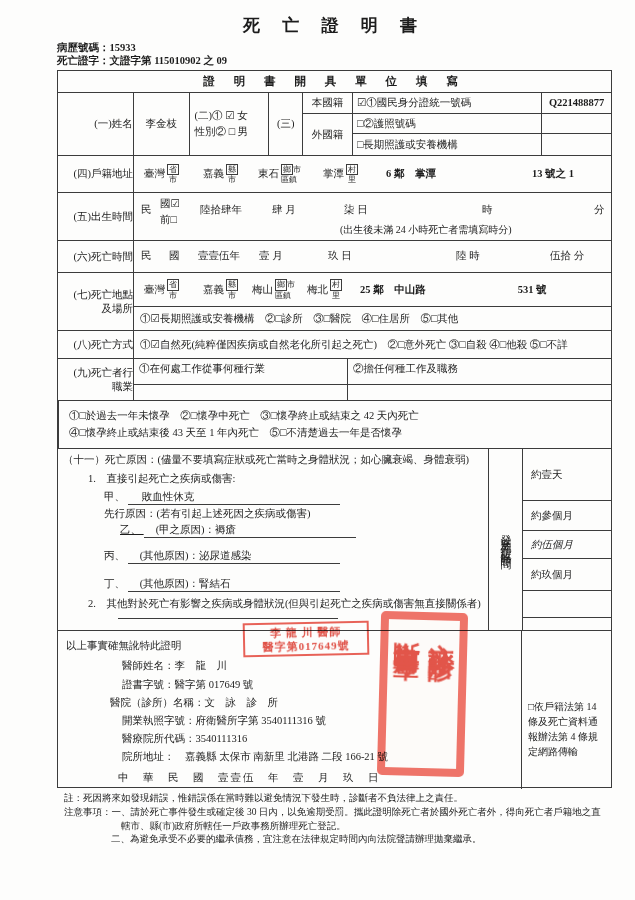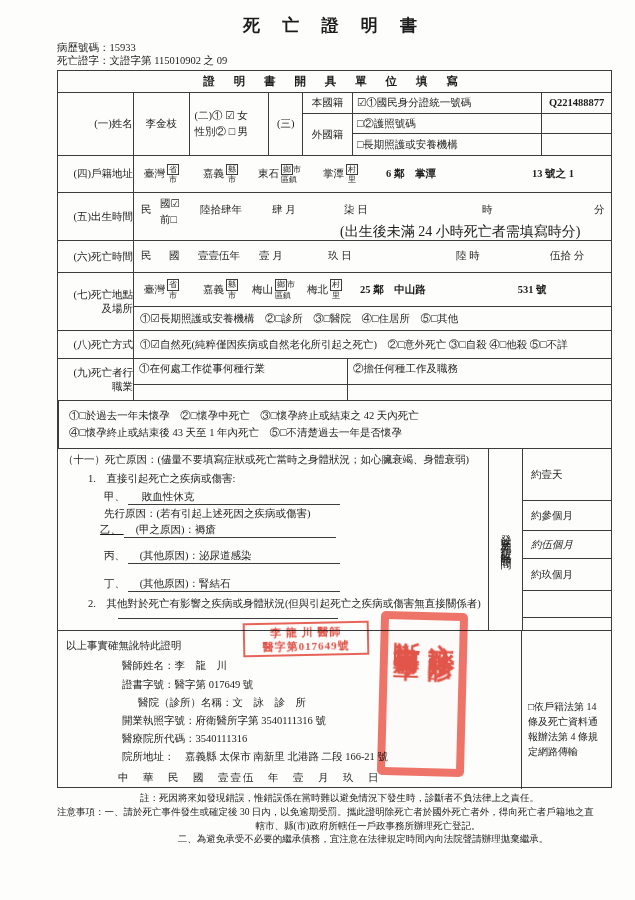--- a/index.html
+++ b/index.html
@@ -9,21 +9,21 @@
     width: 635px; height: 900px;
     background: #fdfdfc;
     font-family: "Liberation Serif", "DejaVu Serif", serif;
     color: #1c1c1c;
     overflow: hidden;
   }
   .title {
     position: absolute; left: 57px; width: 555px; top: 14px;
     text-align: center; font-size: 17px; font-weight: bold; letter-spacing: 9px;
   }
-  .headinfo { position: absolute; left: 57px; font-size: 10.5px; font-weight: 400; }
+  .headinfo { position: absolute; left: 57px; font-size: 10.5px; font-weight: 700; }
   #rec-no { top: 41px; }
   #cert-no { top: 54px; }
 
   .tbl {
     position: absolute; left: 57px; top: 70px; width: 555px; height: 718px;
     border: 1px solid #3c3c3c; font-size: 10.5px;
   }
   .row { position: relative; border-bottom: 1px solid #3c3c3c; display: flex; }
   .row:last-child { border-bottom: none; }
   .cell { position: relative; }
@@ -54,21 +54,21 @@
   .seg { display:inline-flex; align-items:center; }
   .stack1 { display:inline-flex; flex-direction:column; align-items:center; font-size:8px; line-height:1.15; margin-left:2px; }
   .boxed { border:1px solid #3c3c3c; padding:0 1px; font-size:8px; line-height:1.2; }
   .stack2 { display:inline-flex; flex-direction:column; font-size:8px; line-height:1.15; margin-left:2px; }
   .stack2 .t { display:flex; align-items:center; }
 
   .r4 { height: 37px; }
   .r5 { height: 48px; }
   .r5 .content, .r6 .content, .r7 .content { flex:1; position:relative; }
   .abs { position:absolute; white-space:nowrap; }
-  .r5 .birthnote { font-size: 14px; }
+  .r5 .birthnote { font-size: 10px; }
   .r6 { height: 32px; }
   .r7 { height: 58px; }
   .r7 .sub-addr { height: 34px; border-bottom:1px solid #3c3c3c; position:relative; }
   .r7 .sub-venue { height: 23px; display:flex; align-items:center; padding-left:6px; }
   .r8 { height: 28px; }
   .r8 .content { flex:1; display:flex; align-items:center; padding-left:6px; }
   .r9 { height: 42px; }
   .r9 .occwrap { flex:1; display:flex; flex-direction:column; }
   .r9 .occhead { height: 26px; display:flex; border-bottom:1px solid #3c3c3c; }
   .r9 .occhead .o1 { width: 213px; padding:3px 0 0 5px; }
@@ -108,21 +108,21 @@
   .seal-big {
     position:absolute; left: 379px; top: 612px; width: 87px; height: 164px;
     border: 8px solid #ef6a5e; border-radius: 5px; transform: rotate(1.5deg);
     display:flex; justify-content:center; gap: 2px; padding-top: 3px;
     color:#e2493d; opacity: 0.93; mix-blend-mode: multiply; filter: blur(0.3px);
     background: rgba(255, 240, 238, 0.15);
   }
   .seal-big .col { writing-mode: vertical-rl; font-size: 25px; font-weight: bold; letter-spacing: 3px; transform: scaleX(1.05); }
 
   
-  .notes { position:absolute; left: 57px; top: 792px; width: 565px; font-size: 9.5px; line-height: 1.45; text-align: center; }
+  .notes { position:absolute; left: 64px; top: 792px; width: 565px; font-size: 9.5px; line-height: 1.45; }
   .notes .hang { display:flex; }
   .notes .hang .lbl { white-space:nowrap; }
   .notes .indent2 { padding-left: 57px; }
 </style>
 </head>
 <body>
 
 <div id="page">
 
   <div class="title">死 亡 證 明 書</div>
@@ -315,21 +315,21 @@
 
     <div class="row s11">
       <div class="cell main">
         <span class="abs" style="left:5px; top:4px;">（十一）死亡原因：(儘量不要填寫症狀或死亡當時之身體狀況；如心臟衰竭、身體衰弱)</span>
         <span class="abs" style="left:30px; top:23px;">1.　直接引起死亡之疾病或傷害:</span>
         <span class="abs" style="left:46px; top:41px;">
           <span>甲、</span>
           <span class="uline" style="width:212px; padding-left:14px;">敗血性休克</span>
         </span>
         <span class="abs" style="left:46px; top:58px;">先行原因：(若有引起上述死因之疾病或傷害)</span>
-        <span class="abs" style="left:42px; top:74px;text-decoration:underline;">
+        <span class="abs" style="left:62px; top:74px;text-decoration:underline;">
           <span>乙、</span>
           <span class="uline" style="width:212px; padding-left:12px;">(甲之原因)：褥瘡</span>
         </span>
         <span class="abs" style="left:46px; top:100px;">
           <span>丙、</span>
           <span class="uline" style="width:212px; padding-left:12px;">(其他原因)：泌尿道感染</span>
         </span>
         <span class="abs" style="left:46px; top:128px;">
           <span>丁、</span>
           <span class="uline" style="width:212px; padding-left:12px;">(其他原因)：腎結石</span>
@@ -348,21 +348,21 @@
         <div class="d5"></div>
         <div class="d6"></div>
       </div>
     </div>
 
     <div class="row certrow">
       <div class="cell cert-left">
         <span class="line" style="left:8px; top:8px;">以上事實確無訛特此證明</span>
         <span class="line" style="left:64px; top:28px;">醫師姓名：李　龍　川</span>
         <span class="line" style="left:64px; top:47px;">證書字號：醫字第 017649 號</span>
-        <span class="line" style="left:80px; top:65px;">醫院（診所）名稱：文　詠　診　所</span>
+        <span class="line" style="left:52px; top:65px;">醫院（診所）名稱：文　詠　診　所</span>
         <span class="line" style="left:64px; top:83px;">開業執照字號：府衛醫所字第 3540111316 號</span>
         <span class="line" style="left:64px; top:101px;">醫療院所代碼：3540111316</span>
         <span class="line" style="left:64px; top:119px;">院所地址：　嘉義縣 太保市 南新里 北港路 二段 166-21 號</span>
         <span class="line datebar" style="left:60px; top:140px;">中　華　民　國　壹壹伍　年　壹　月　玖　日</span>
       </div>
       <div class="cell cert-right">□依戶籍法第 14 條及死亡資料通報辦法第 4 條規定網路傳輸</div>
     </div>
 
   </div>
 

